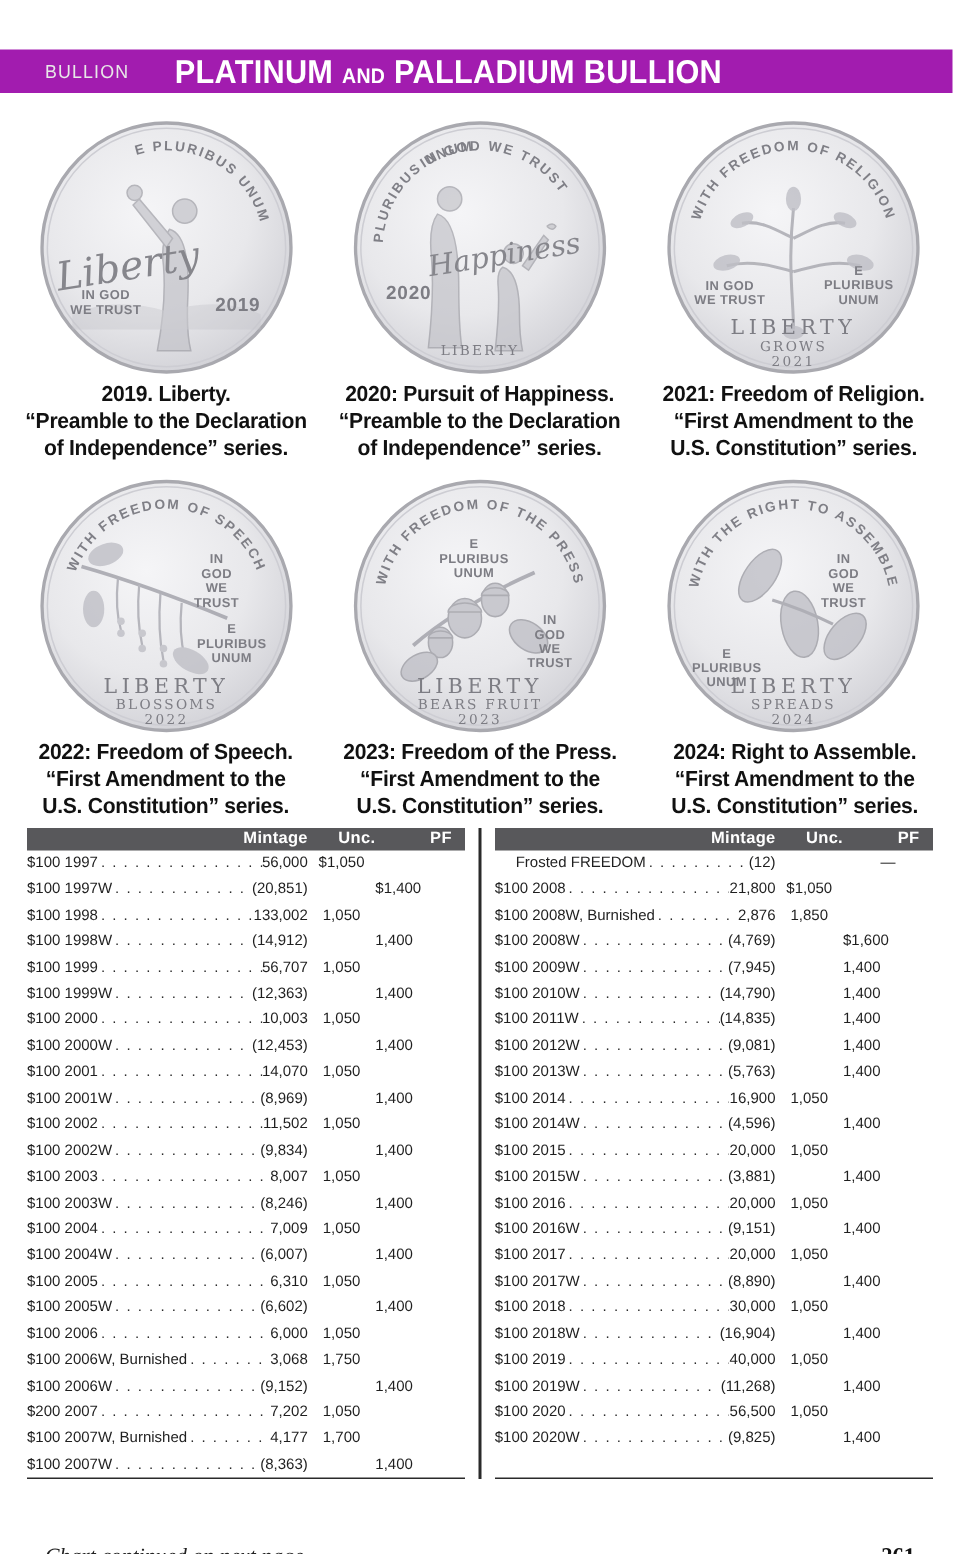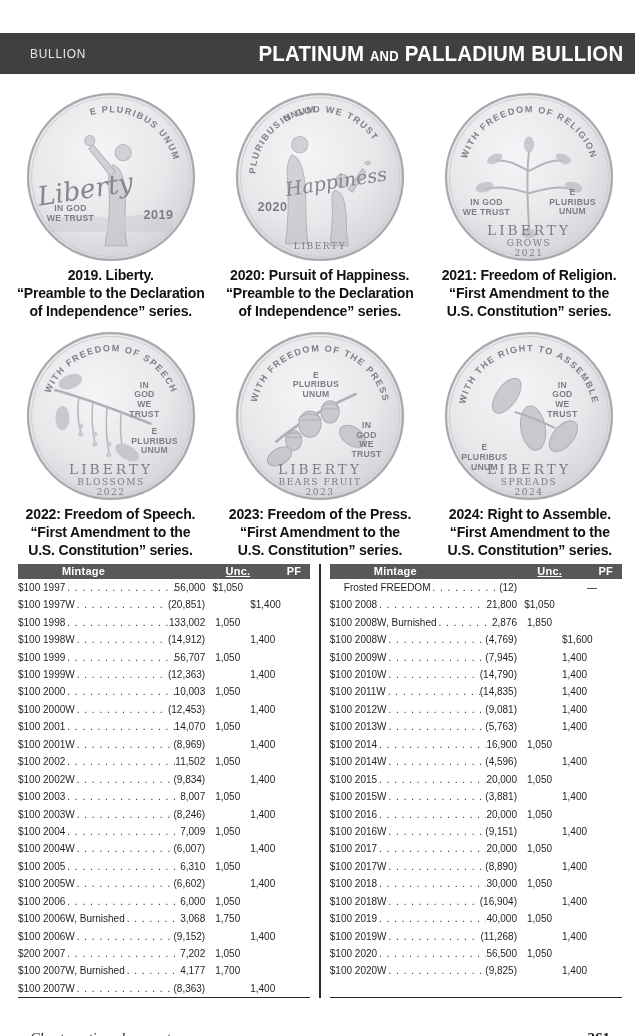--- a/index.html
+++ b/index.html
@@ -5,22 +5,22 @@
   html,body{margin:0;padding:0;}
   body{
     width:640px;height:1036px;background:#ffffff;overflow:hidden;
     font-family:"Liberation Sans",sans-serif;color:#1f1f1f;
     -webkit-font-smoothing:antialiased;
   }
   .page{position:relative;width:640px;height:1036px;background:#fff;}
 
   
   .topbar{
-    margin-top:33px;margin-right:5px;height:41px;background:#404040;
-    display:flex;align-items:center;justify-content:space-between;
+    margin-top:33px;margin-right:5px;height:29px;background:#a21caf;
+    display:flex;align-items:center;justify-content:flex-start;
     padding:0 12px 0 30px;box-sizing:border-box;
   }
   .section-label{
     color:#e8e8e8;font-size:12.5px;letter-spacing:.8px;font-weight:400;
     transform:scaleX(.95);transform-origin:left center;display:inline-block;
   }
   .main-title{
     color:#ffffff;font-weight:700;font-size:22px;letter-spacing:.2px;
     transform:scaleX(.93);transform-origin:right center;display:inline-block;white-space:nowrap;
   }
@@ -40,22 +40,22 @@
 
   
   .tables-wrap{display:flex;margin:4px 18px 0 18px;}
   .ptable{flex:1;min-width:0;border-bottom:1.6px solid #2a2a2a;}
   .vdivider{width:1.6px;background:#2a2a2a;margin:0 9px;}
   .thead{
     display:grid;grid-template-columns:1fr 45px 60px;
     background:#58585b;color:#fff;font-weight:700;font-size:11px;
     height:15px;line-height:15px;letter-spacing:.2px;
   }
-  .thead .h-mint{padding-left:44px;}
-  .thead .h-unc{text-align:right;text-decoration:underline;}
+  .thead .h-mint{text-align:right;padding-left:44px;}
+  .thead .h-unc{text-align:right;}
   .thead .h-pf{text-align:right;padding-right:9px;}
   .trow{
     display:grid;grid-template-columns:1fr 45px 60px;
     font-size:10px;line-height:17.45px;height:17.45px;white-space:nowrap;
   }
   .rmain{display:flex;min-width:0;}
   .rdesc{flex:none;}
   .rdesc.indent{padding-left:14px;}
   .rdots{flex:1;overflow:hidden;padding:0 2px;letter-spacing:1px;color:#2a2a2a;}
   .rmint{flex:none;}

